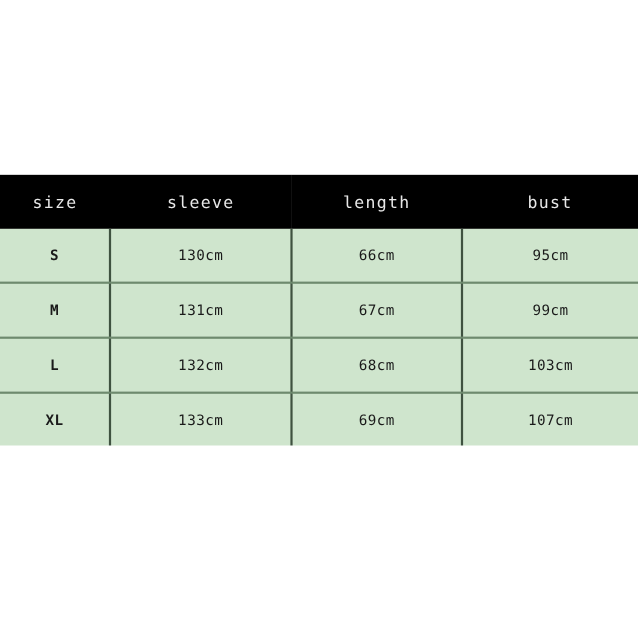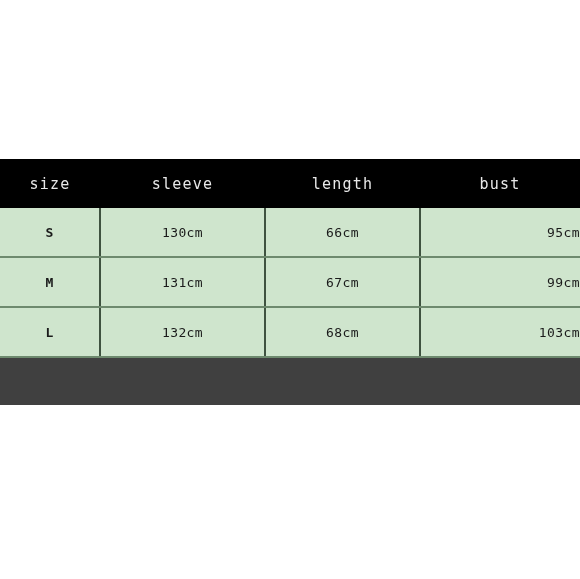--- a/index.html
+++ b/index.html
@@ -68,21 +68,20 @@
     text-align: center;
     vertical-align: middle;
     padding: 0;
     border-bottom: 2px solid #6e8a6e;
     border-right: 2px solid #3f5240;
     font-family: "DejaVu Sans Mono", "Liberation Mono", monospace;
   }
 
   table.size-table tbody tr td:last-child {
     border-right: none;
-    text-align: right;
   }
 
   
   .col-size   { width: 100px; }
   .col-length { width: 165px; }
   .col-sleeve { width: 155px; }
   .col-bust   { width: 160px; }
 
   .cell-size-label {
     font-weight: bold;
@@ -135,19 +134,25 @@
           <td>131cm</td>
           <td>67cm</td>
           <td>99cm</td>
         </tr>
         <tr>
           <td class="cell-size-label">L</td>
           <td>132cm</td>
           <td>68cm</td>
           <td>103cm</td>
         </tr>
+        <tr>
+          <td class="cell-size-label">XL</td>
+          <td>133cm</td>
+          <td>69cm</td>
+          <td>107cm</td>
+        </tr>
       </tbody>
     </table>
   </div>
 
   <div class="blank-bottom"></div>
 
 </div>
 
 </body></html>

